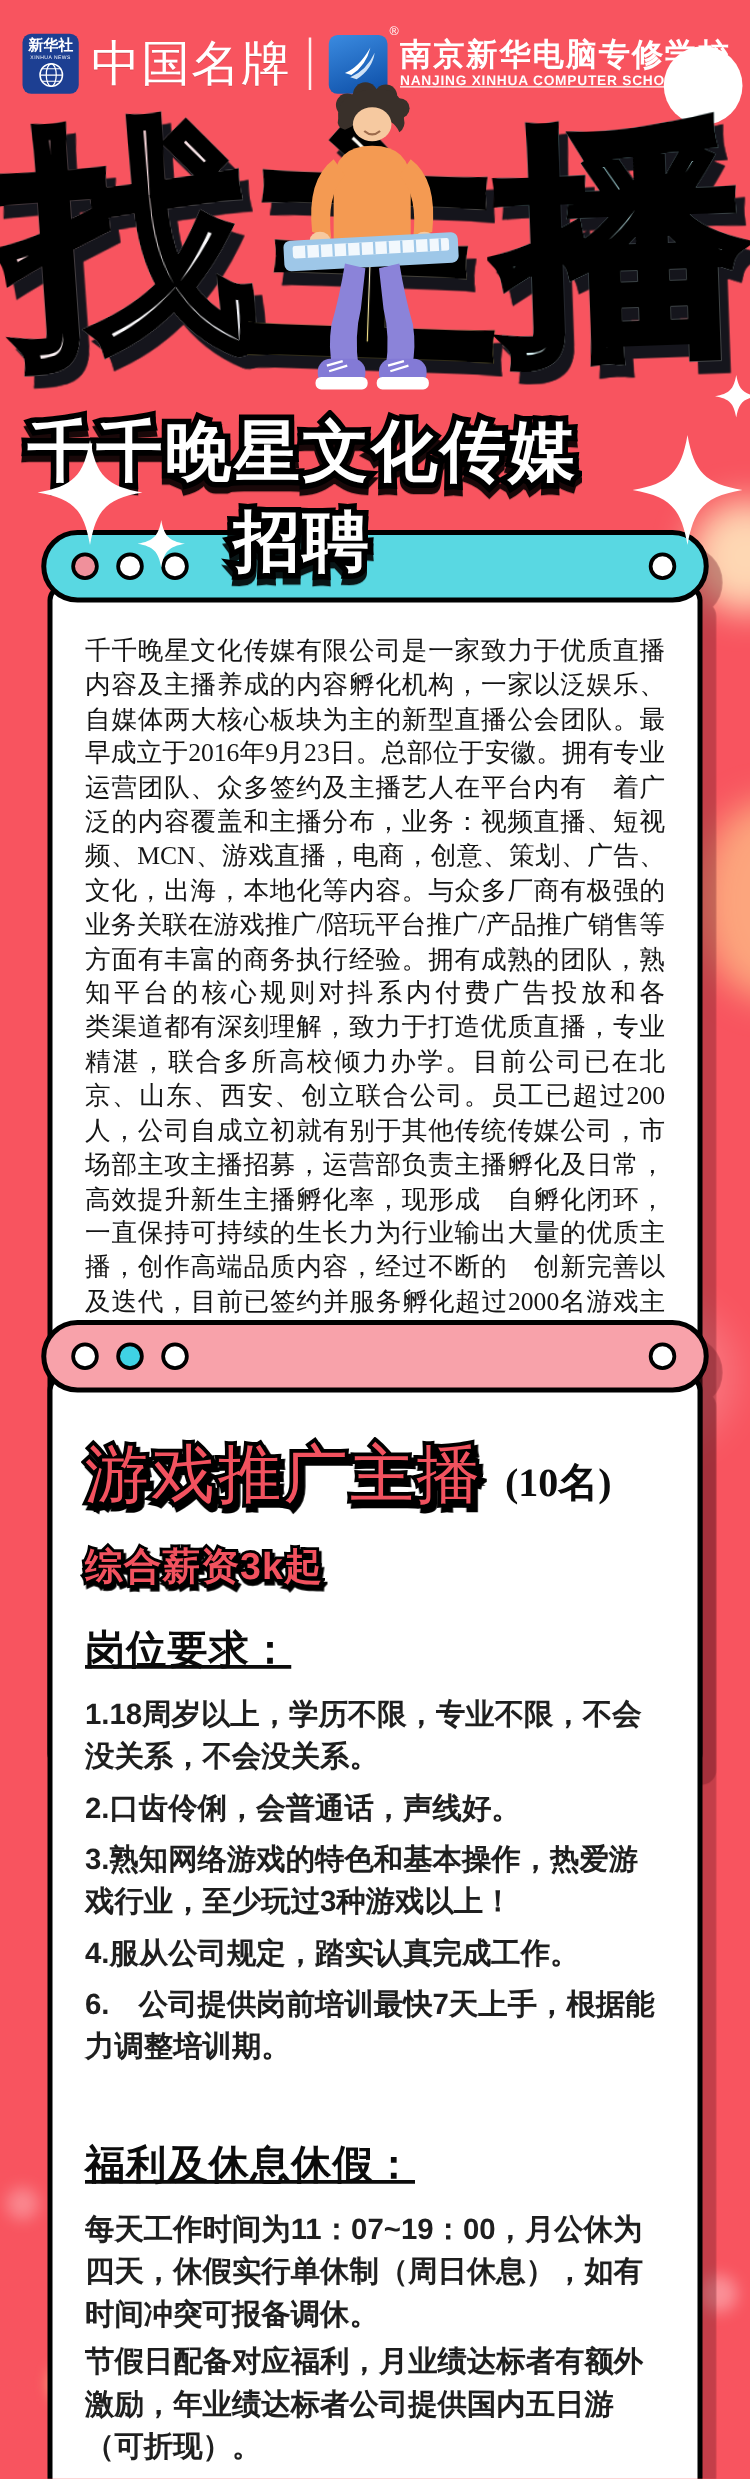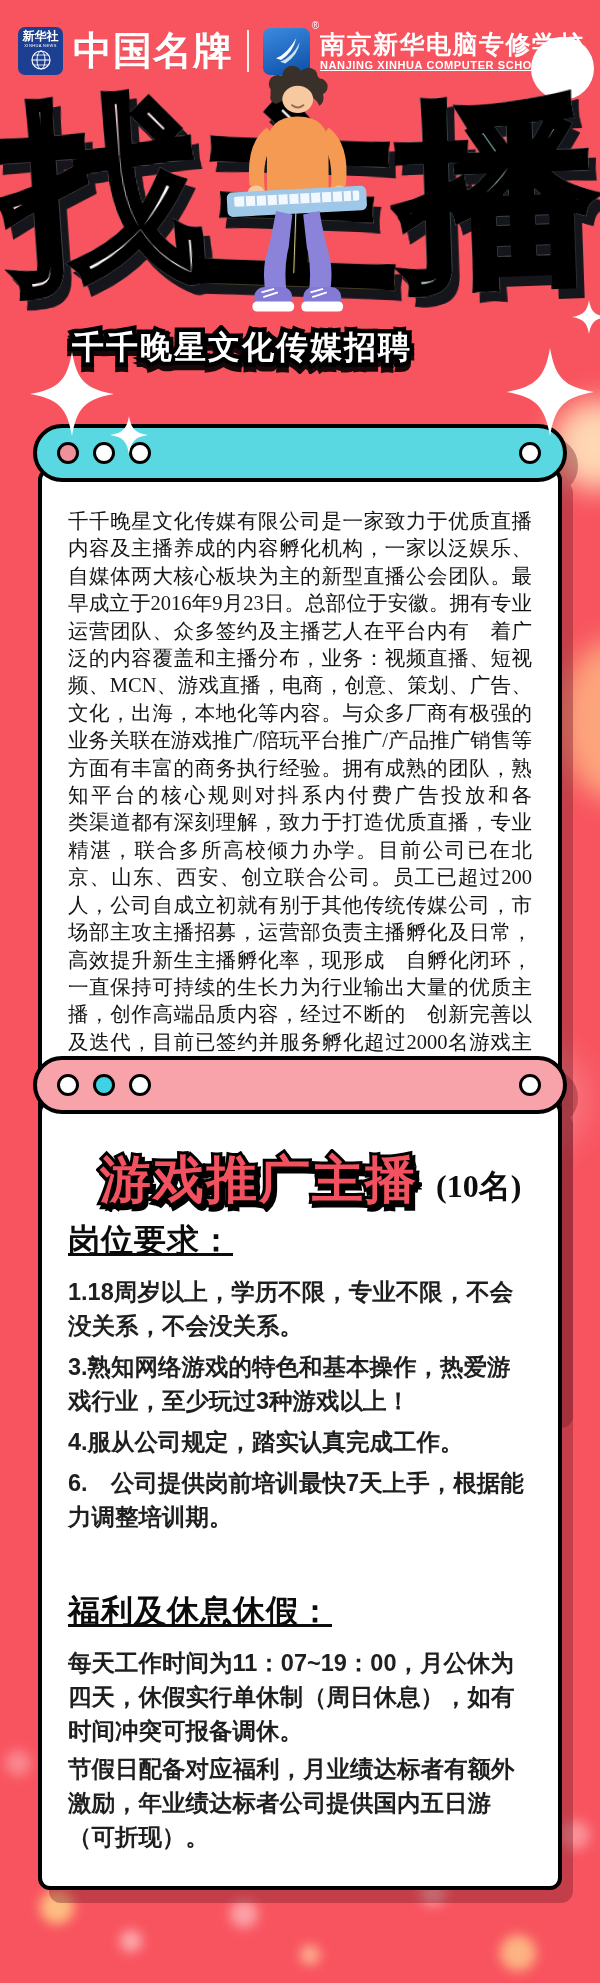--- a/index.html
+++ b/index.html
@@ -10,21 +10,21 @@
     font-family:"Liberation Sans", sans-serif;
   }
   
   .topbar { position:absolute; top:24px; left:18px; display:flex; align-items:center; gap:10px; z-index:5; }
   .xinhua-badge {
     width:45px; height:48px; background:#1d3f92; border-radius:7px;
     display:flex; flex-direction:column; align-items:center; padding-top:3px; color:#fff;
   }
   .xinhua-badge .l1 { font-size:12px; font-weight:bold; line-height:13px; }
   .xinhua-badge .l2 { font-size:4px; letter-spacing:.4px; line-height:6px; }
-  .brand-cn { color:#fff; font-size:39px; font-weight:bold; letter-spacing:1px; text-shadow:0 1px 0 rgba(0,0,0,.12); }
+  .brand-cn { color:#fff; font-size:39px; font-weight:normal; letter-spacing:1px; text-shadow:0 1px 0 rgba(0,0,0,.12); }
   .hdr-divider { width:2px; height:42px; background:rgba(255,255,255,.9); margin:0 4px; }
   .school-logo {
     width:47px; height:47px; border-radius:7px; position:relative;
     background:linear-gradient(160deg,#3b8be0 0%,#0c4da6 100%);
     display:flex; align-items:center; justify-content:center;
   }
   .school-logo .reg { position:absolute; top:-8px; right:-9px; color:#fff; font-size:10px; }
   .school-text { display:flex; flex-direction:column; }
   .school-cn { color:#fff; font-size:25px; font-weight:bold; letter-spacing:1.5px; line-height:28px; }
   .school-en { color:#fff; font-size:11px; font-weight:bold; letter-spacing:.6px; line-height:14px;text-decoration:underline; }
@@ -43,21 +43,21 @@
     display:inline-block;
   }
   .hero-char.c1 { background-image:linear-gradient(135deg,#f2a0aa 0%,#fdfcfd 62%,#e7ebf4 100%); transform:rotate(-4deg); }
   .hero-char.c2 { background-image:linear-gradient(180deg,#ffffff 0%,#faf3da 52%,#f1d64a 100%); transform:rotate(2deg) translateY(8px); }
   .hero-char.c3 { background-image:linear-gradient(155deg,#83e0ea 0%,#c6f1f5 46%,#ffffff 100%); transform:rotate(-2deg); }
 
   .mascot { position:absolute; top:64px; left:50%; transform:translateX(-52%); width:158px; height:272px; z-index:7; }
 
   .hero-subtitle {
     position:absolute; top:326px; left:0; width:484px; text-align:center; z-index:6;
-    font-size:32px; font-weight:bold; letter-spacing:2px; color:#fff;
+    font-size:53px; font-weight:bold; letter-spacing:2px; color:#fff;
     -webkit-text-stroke:9px #000; paint-order:stroke fill;
     filter:drop-shadow(0 5px 0 rgba(0,0,0,.9));
   }
 
   
   .sparkle { position:absolute; z-index:8; }
   .sparkle svg { display:block; width:100%; height:100%; }
   .sp1 { top:352px; left:30px;  width:84px; height:84px; }
   .sp2 { top:416px; left:110px; width:38px; height:38px; }
   .sp3 { top:348px; left:506px; width:88px; height:88px; }
@@ -87,24 +87,23 @@
   .card2 .card-body { min-height:790px; }
 
   .intro-text {
     font-family:"Liberation Serif", serif;
     font-size:20.5px; line-height:27.4px; color:#151515; text-align:justify;
   }
 
   
   .job-title-row { display:flex; align-items:baseline; gap:18px; margin:6px 0 2px 0; }
   .job-title {
-    font-size:51px; font-weight:bold; letter-spacing:2px; color:#f2525f;
+    font-size:51px; font-weight:normal; letter-spacing:2px; color:#f2525f;
     -webkit-text-stroke:6px #000; paint-order:stroke fill;
     filter:drop-shadow(3px 4px 0 #000);
-    margin-left:32px;
   }
   .job-count { font-family:"Liberation Serif", serif; font-size:32px; font-weight:bold; color:#0d0d0d; }
   .job-salary {
     display:inline-block; margin:16px 0 20px 0;
     font-size:30px; font-weight:bold; letter-spacing:1px; color:#f2525f;
     -webkit-text-stroke:4.5px #000; paint-order:stroke fill;
     filter:drop-shadow(2px 3px 0 #000);
   }
   .section-heading { font-size:32px; font-weight:bold; color:#0c0c0c; letter-spacing:1px; margin:4px 0 12px 0;text-decoration:underline; }
   .section-heading.benefits { margin-top:56px; }
@@ -226,23 +225,25 @@
     <span class="dot"></span>
     <span class="dot cyan"></span>
     <span class="dot"></span>
     <span class="dot right"></span>
   </div>
   <div class="card-body">
     <div class="job-title-row">
       <span class="job-title">游戏推广主播</span>
       <span class="job-count">(10名)</span>
     </div>
+    <div><span class="job-salary">综合薪资3k起</span></div>
 
     <div class="section-heading">岗位要求：</div>
     <div class="req-item">1.18周岁以上，学历不限，专业不限，不会没关系，不会没关系。</div>
+    <div class="req-item">2.口齿伶俐，会普通话，声线好。</div>
     <div class="req-item">3.熟知网络游戏的特色和基本操作，热爱游戏行业，至少玩过3种游戏以上！</div>
     <div class="req-item">4.服从公司规定，踏实认真完成工作。</div>
     <div class="req-item">6.　公司提供岗前培训最快7天上手，根据能力调整培训期。</div>
 
     <div class="section-heading benefits">福利及休息休假：</div>
     <div class="benefit-item">每天工作时间为11：07~19：00，月公休为四天，休假实行单休制（周日休息），如有时间冲突可报备调休。</div>
     <div class="benefit-item">节假日配备对应福利，月业绩达标者有额外激励，年业绩达标者公司提供国内五日游（可折现）。</div>
   </div>
 </div>
 

